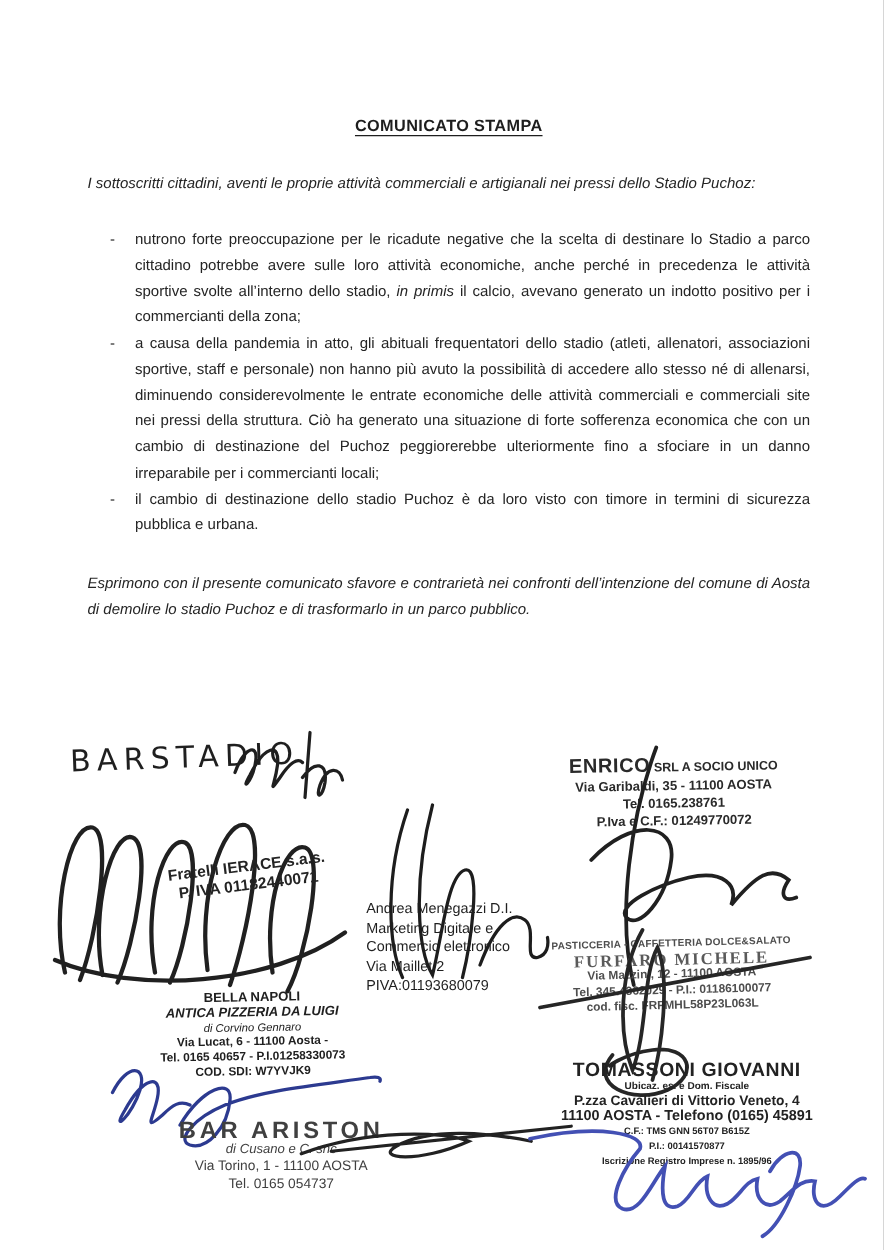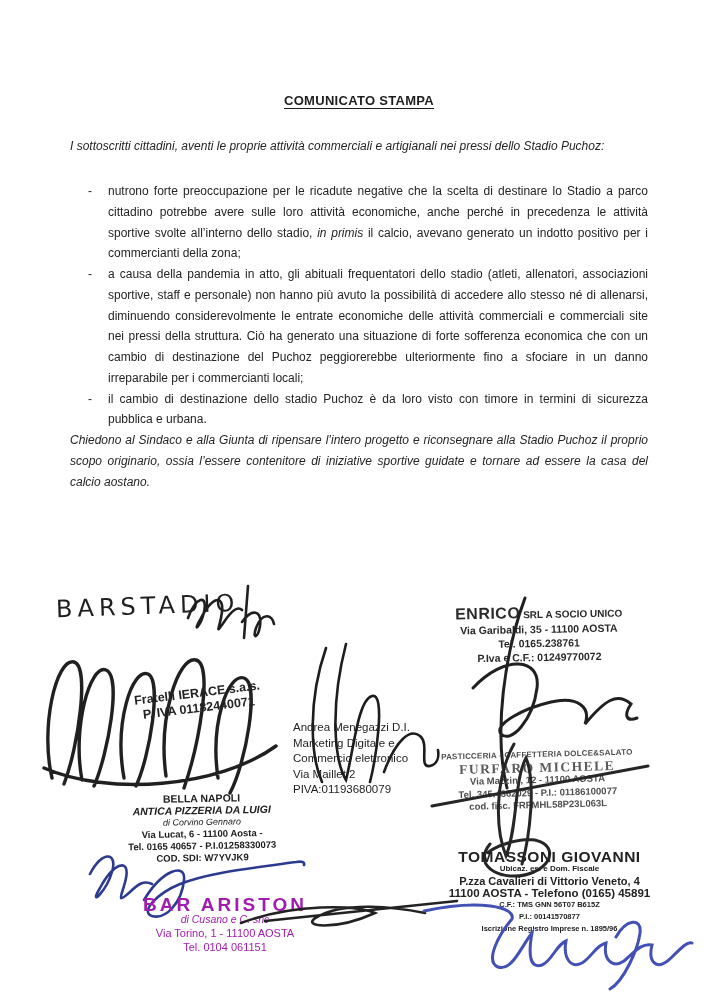--- a/index.html
+++ b/index.html
@@ -54,21 +54,21 @@
   .st-furfaro .l1{font-size:8px;letter-spacing:.2px;}
   .st-furfaro .l2{font-family:"Liberation Serif", serif;font-size:13.5px;letter-spacing:1.5px;color:#5a5a5a;}
   .st-furfaro .sm{font-size:9.5px;}
   
   .st-bella{transform:rotate(-1deg);font-weight:bold;line-height:12px;color:#202020;}
   .st-bella .l1{font-size:10.5px;}
   .st-bella .l2{font-size:10.5px;font-style:italic;}
   .st-bella .l3{font-size:9px;font-style:italic;font-weight:normal;}
   .st-bella .sm{font-size:9.5px;}
   
-  .st-ariston{line-height:14px;color:#a21caf;}
+  .st-ariston{line-height:14px;color:#404040;}
   .st-ariston .l1{font-size:19px;font-weight:bold;letter-spacing:3px;}
   .st-ariston .l2{font-size:10.5px;font-style:italic;}
   .st-ariston .l3,.st-ariston .l4{font-size:11px;}
   .st-ariston .l5{font-size:12px;letter-spacing:2.5px;}
   
   .st-tomassoni{font-weight:bold;line-height:12px;color:#222;}
   .st-tomassoni .l1{font-size:15.5px;letter-spacing:.5px;}
   .st-tomassoni .l2{font-size:8px;}
   .st-tomassoni .l3{font-size:11px;}
   .st-tomassoni .l4{font-size:11.5px;}
@@ -92,21 +92,21 @@
       <div class="li">
         <span class="dash">-</span>
         <span class="li-text">a causa della pandemia in atto, gli abituali frequentatori dello stadio (atleti, allenatori, associazioni sportive, staff e personale) non hanno più avuto la possibilità di accedere allo stesso né di allenarsi, diminuendo considerevolmente le entrate economiche delle attività commerciali e commerciali site nei pressi della struttura. Ciò ha generato una situazione di forte sofferenza economica che con un cambio di destinazione del Puchoz peggiorerebbe ulteriormente fino a sfociare in un danno irreparabile per i commercianti locali;</span>
       </div>
       <div class="li">
         <span class="dash">-</span>
         <span class="li-text">il cambio di destinazione dello stadio Puchoz è da loro visto con timore in termini di sicurezza pubblica e urbana.</span>
       </div>
     </div>
 
-    <p class="para">Chiedono al Sindaco e alla Giunta di ripensare l’intero progetto e riconsegnare alla Stadio Puchoz il proprio scopo originario, ossia l’essere contenitore di iniziative sportive guidate e tornare ad essere la casa del calcio aostano.</p>
+    <p class="para tight" style="margin-top:26px;">Esprimono con il presente comunicato sfavore e contrarietà nei confronti dell’intenzione del comune di Aosta di demolire lo stadio Puchoz e di trasformarlo in un parco pubblico.</p>
   </div>
 
   <div class="sig-zone">
 
     <div class="abs hand-caps" style="left:56px;top:592px;">BARSTADIO</div>
     <svg class="abs" style="left:182px;top:582px;" width="100" height="62" viewBox="0 0 100 62">
       <path d="M6 36 C 14 14 26 12 22 30 C 19 44 10 52 18 38 C 30 14 42 12 40 30 C 38 46 32 54 42 40 C 50 28 56 24 60 28 M66 4 L62 56 M60 40 C 70 26 80 28 78 44 C 76 56 70 58 74 46 C 80 30 90 32 92 42" fill="none" stroke="#1f1f1f" stroke-width="2.6" stroke-linecap="round"></path>
     </svg>
 
     <svg class="abs" style="left:38px;top:628px;" width="245" height="165" viewBox="0 0 245 165">
@@ -158,21 +158,21 @@
       <div class="sm">COD. SDI: W7YVJK9</div>
     </div>
     <svg class="abs" style="left:78px;top:836px;" width="230" height="85" viewBox="0 0 230 85">
       <path d="M12 38 C 24 14 40 16 34 36 C 28 56 10 72 22 52 C 36 26 52 22 48 42 C 45 58 36 70 52 56 C 60 48 66 44 74 48 M66 64 C 84 34 108 26 106 44 C 104 66 88 84 74 80 C 62 76 78 58 102 48 C 132 36 176 32 218 26 C 224 25 227 26 226 29" fill="none" stroke="#2c3a90" stroke-width="2.6" stroke-linecap="round"></path>
     </svg>
 
     <div class="abs stamp st-ariston" style="left:105px;top:898px;width:240px;">
       <div class="l1">BAR ARISTON</div>
       <div class="l2">di Cusano e C. snc</div>
       <div class="l3">Via Torino, 1 - 11100 AOSTA</div>
-      <div class="l4">Tel. 0104 061151</div>
+      <div class="l4">Tel. 0165 054737</div>
     </div>
     <svg class="abs" style="left:225px;top:893px;" width="235" height="45" viewBox="0 0 235 45">
       <path d="M16 30 C 70 10 130 12 150 20 C 110 38 74 34 92 24 C 120 8 170 14 200 20 M40 28 L232 8" fill="none" stroke="#222222" stroke-width="2.6" stroke-linecap="round"></path>
     </svg>
 
     <div class="abs stamp st-tomassoni" style="left:432px;top:851px;width:235px;">
       <div class="l1">TOMASSONI GIOVANNI</div>
       <div class="l2">Ubicaz. es. e Dom. Fiscale</div>
       <div class="l3">P.zza Cavalieri di Vittorio Veneto, 4</div>
       <div class="l4">11100 AOSTA - Telefono (0165) 45891</div>

